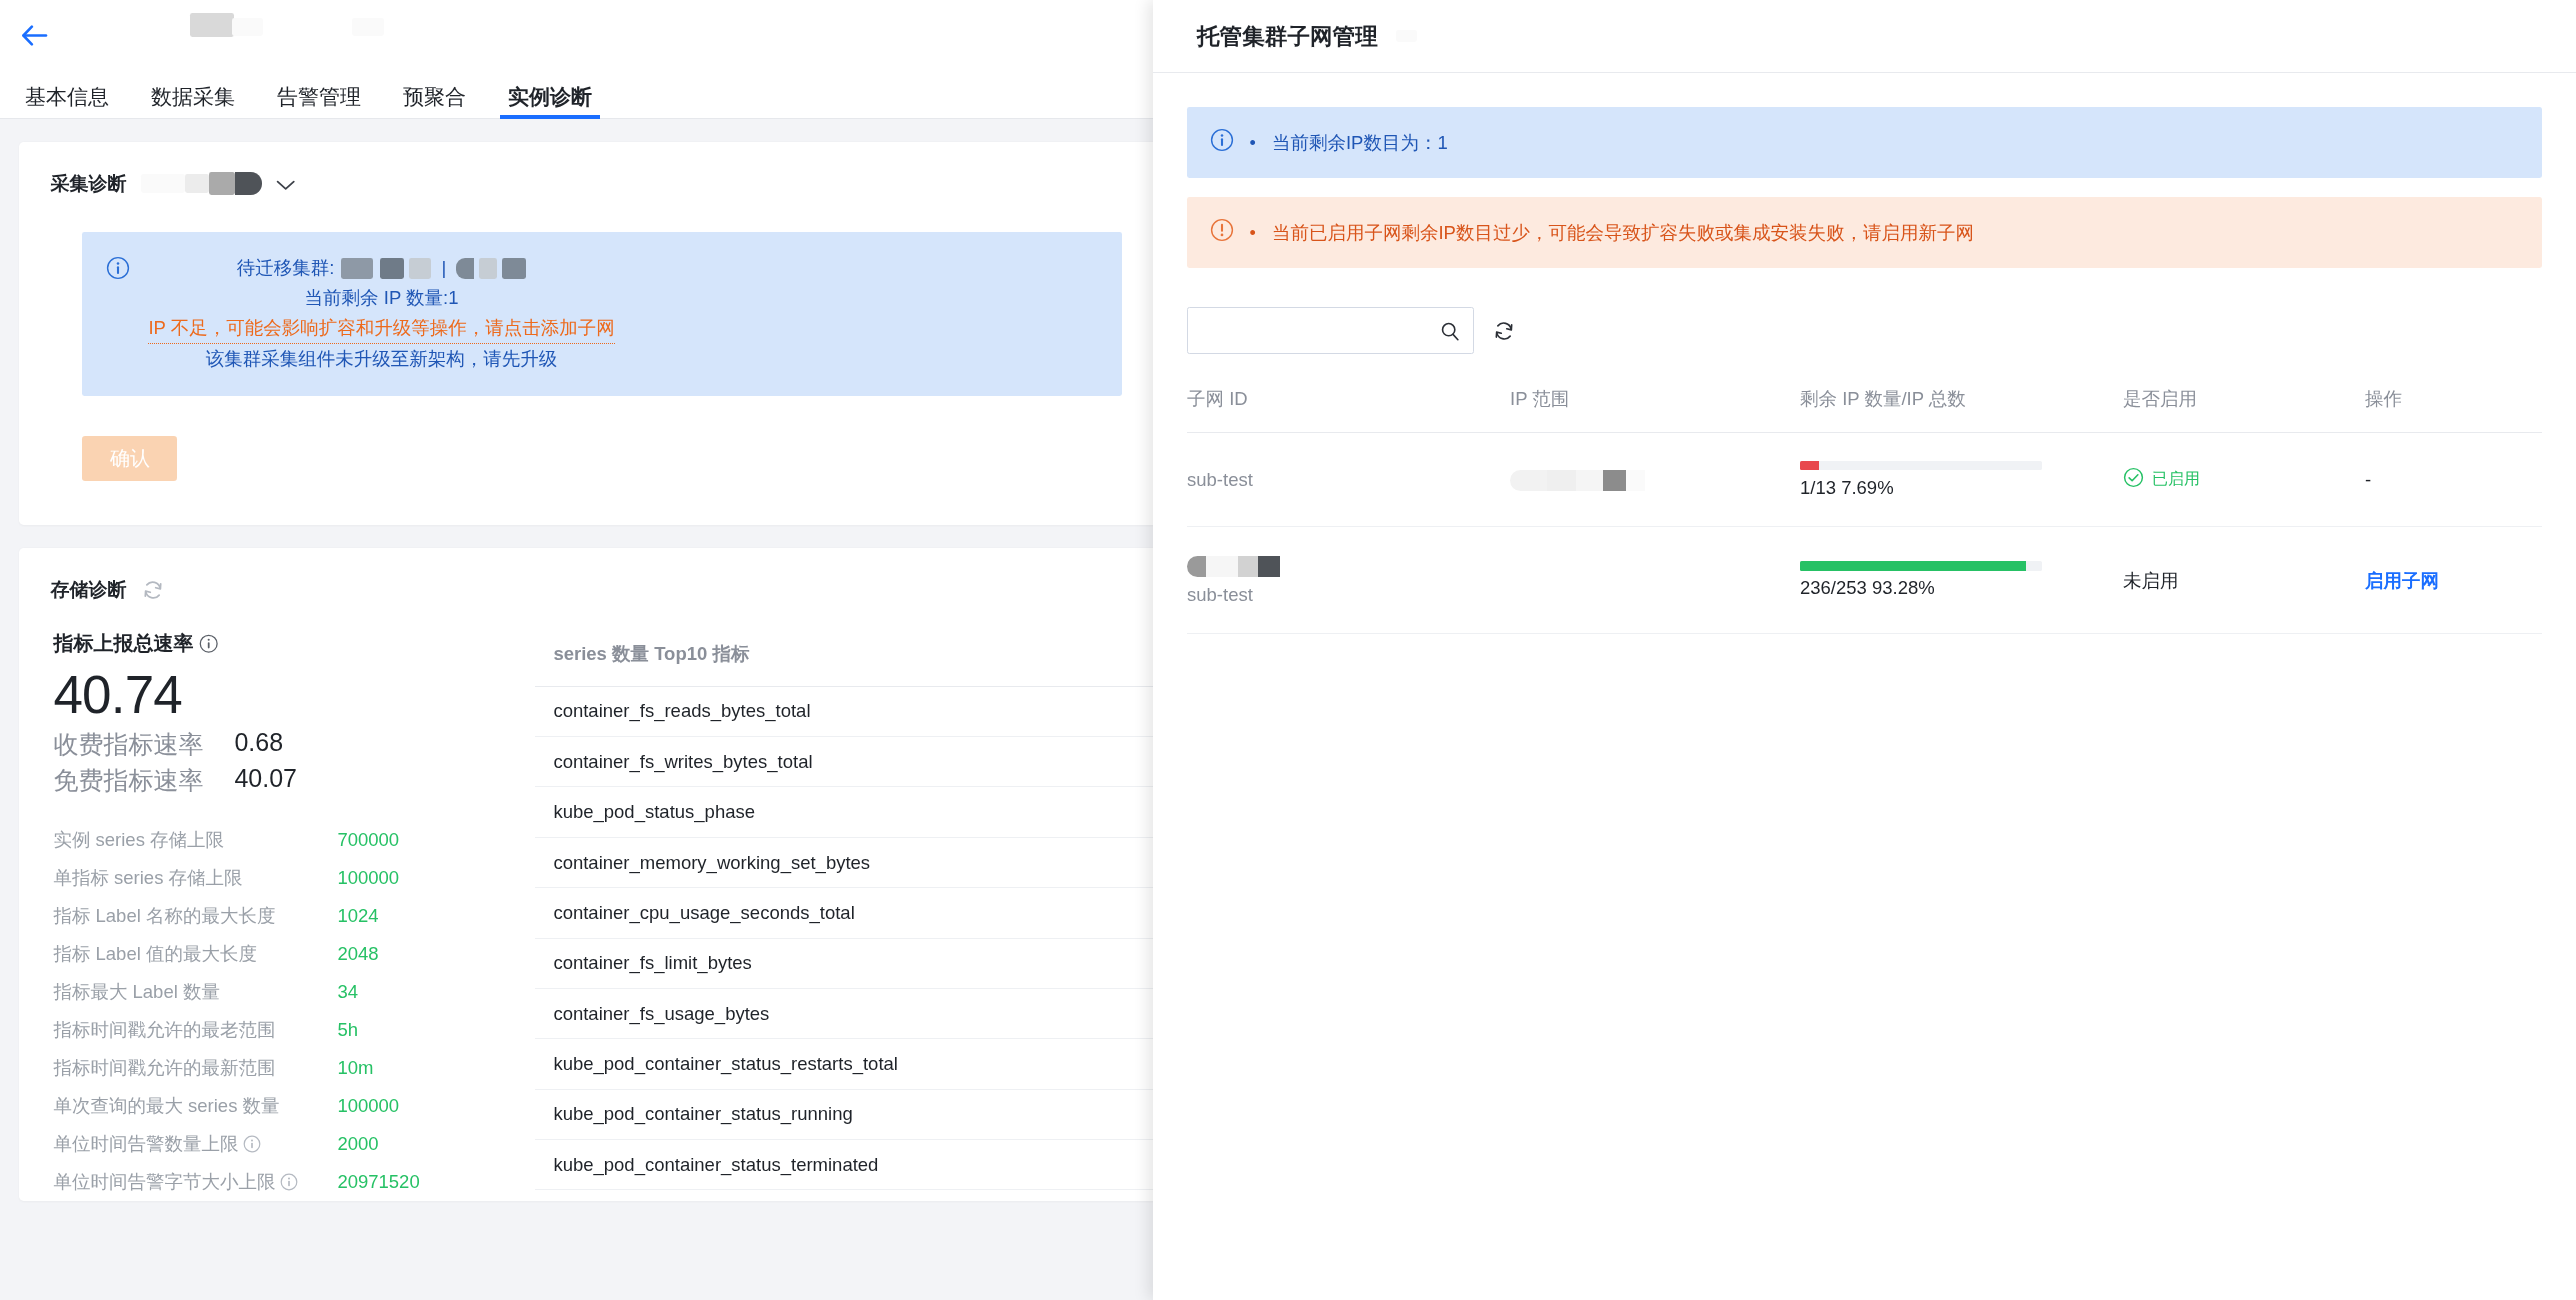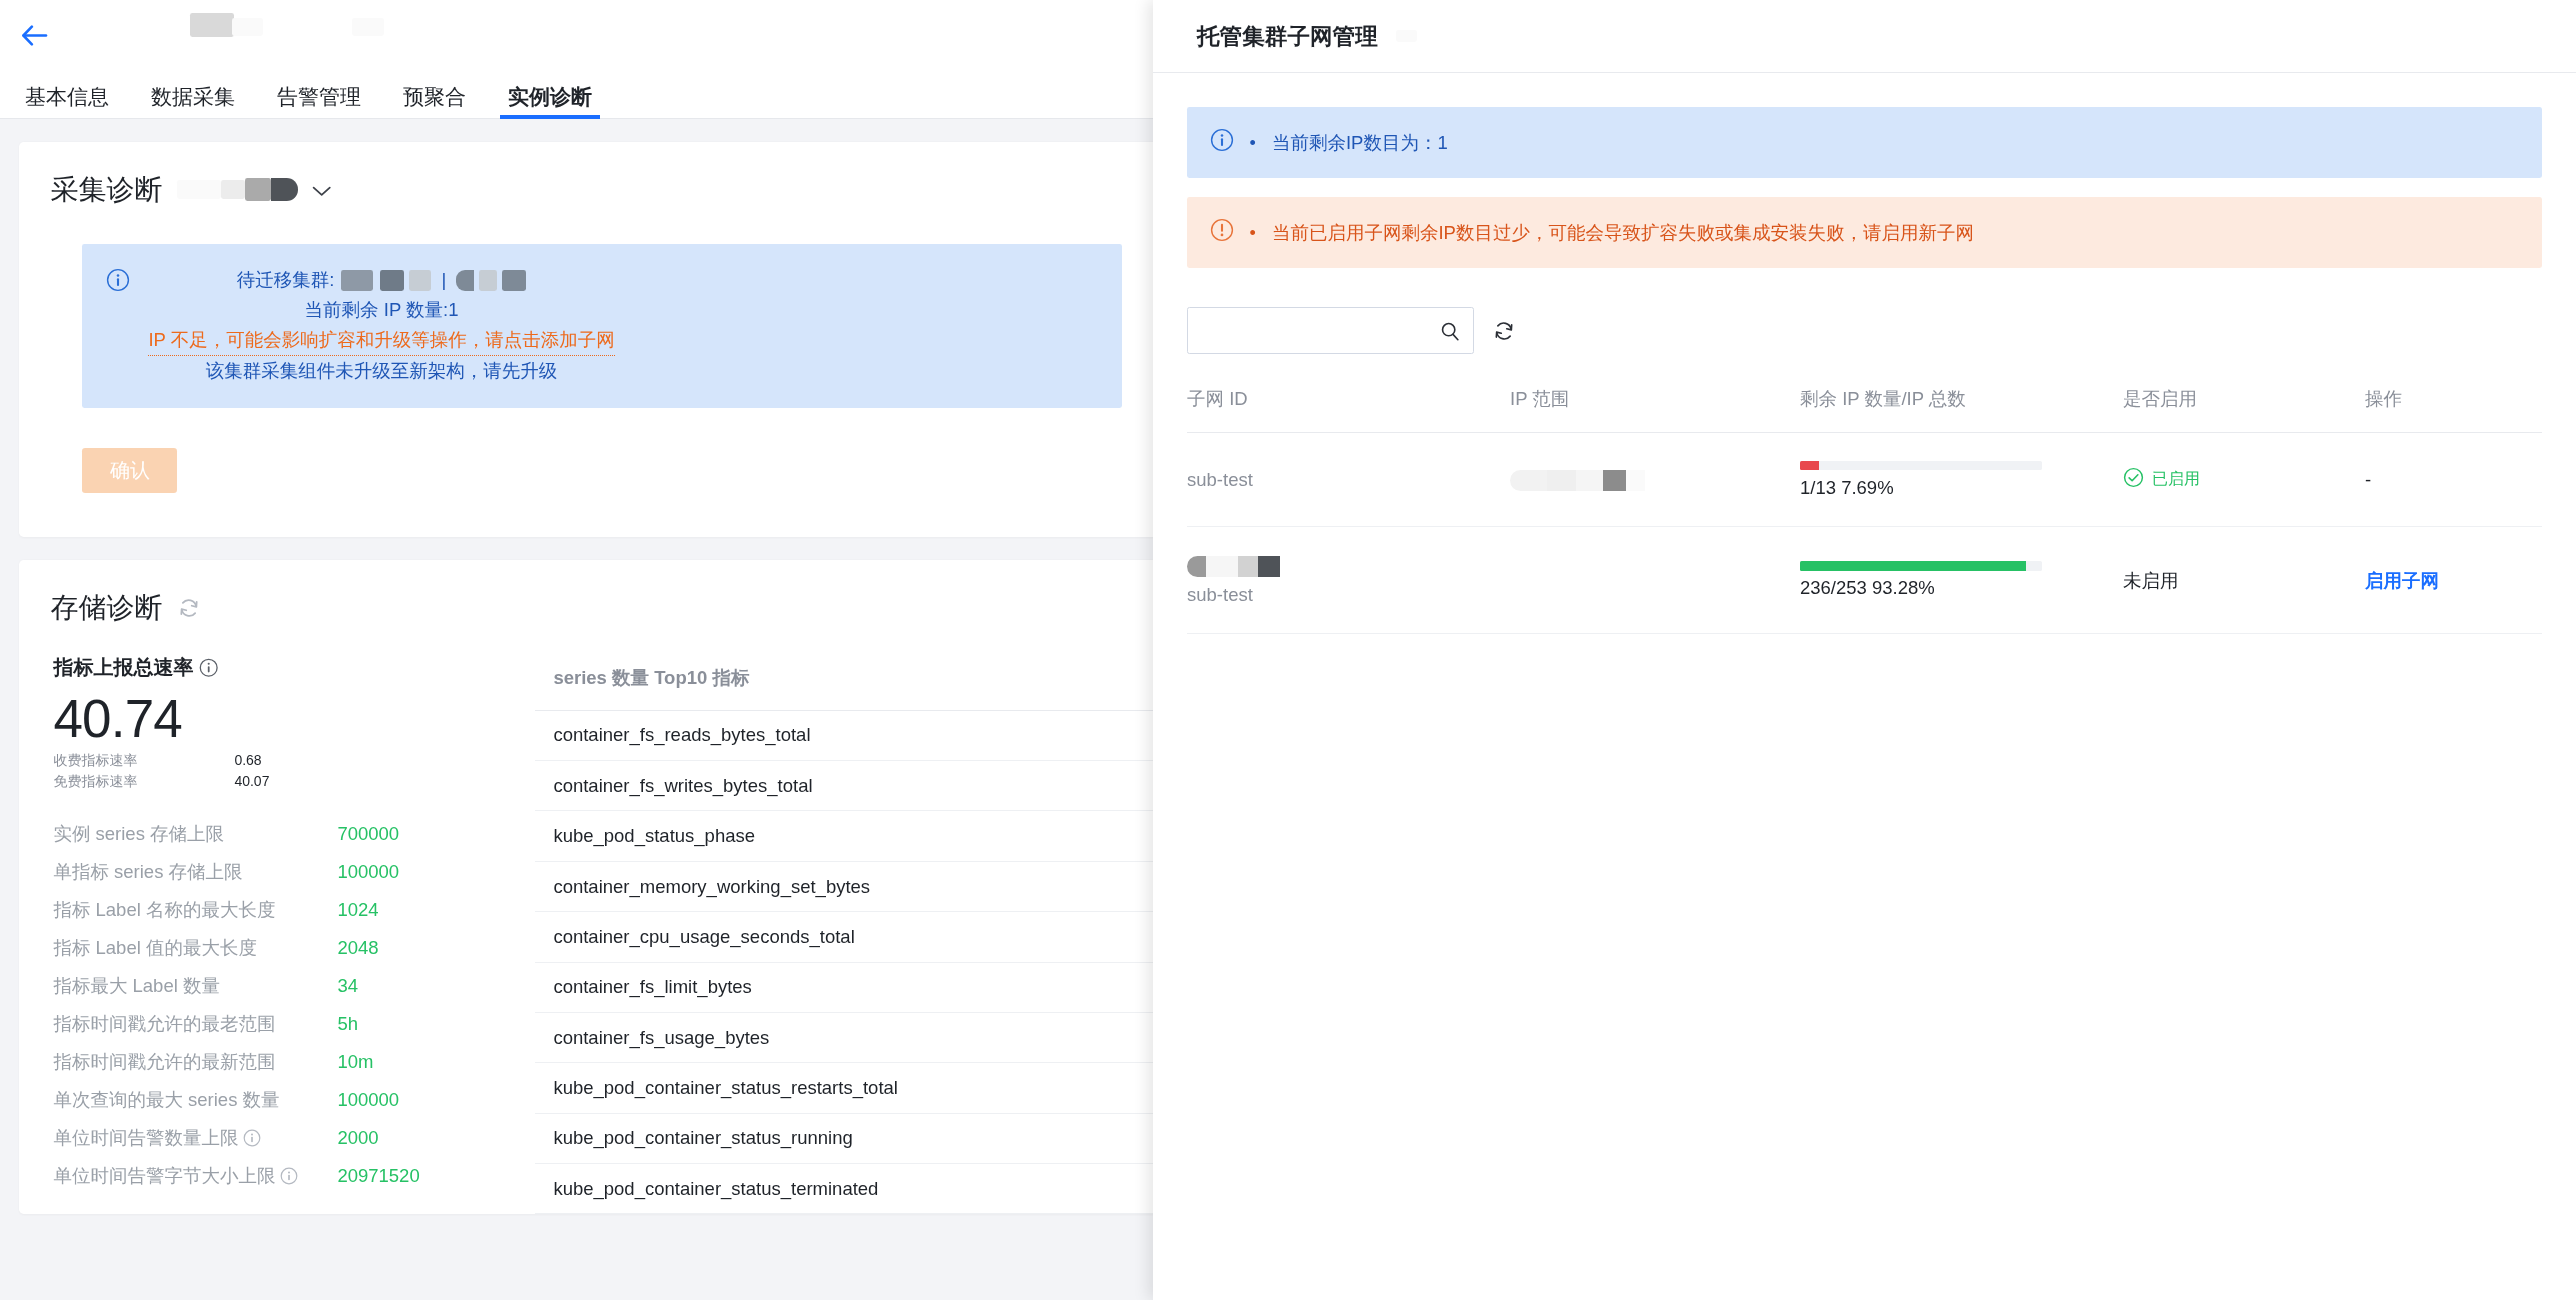--- a/index.html
+++ b/index.html
@@ -71,21 +71,21 @@
     margin: 22.6px 0 0 19.4px;
     width: 1142px;
     box-shadow: 0 0.8px 2.4px rgba(0,0,0,0.04);
   }
   .card-title-row {
     display: flex; align-items: center;
     padding: 29px 0 0 31px;
     gap: 14.5px;
   }
   .card-title {
-    font-size: 28px; font-weight: normal; color: #1f2329;
+    font-size: 19px; font-weight: bold; color: #1f2329;
     white-space: nowrap;
   }
   .chevron-down { color: #3d4149; font-size: 21px; line-height: 1; }
   .refresh-icon { display: inline-flex; cursor: pointer; }
 
   
   .alert-info {
     margin: 35px 0 0 63px;
     width: 1040px;
     background: #d5e5fb;
@@ -134,21 +134,21 @@
   }
   .info-circle {
     display: inline-flex; align-items: center; justify-content: center;
     width: 21px; height: 21px; flex: 0 0 auto;
   }
   .big-num {
     font-size: 53px; color: #1f2329; line-height: 1.12;
     margin-top: 8px; letter-spacing: -0.8px;
   }
   .rate-row {
-    display: flex; font-size: 14px; color: #8a8f99;
+    display: flex; font-size: 25px; color: #8a8f99;
     margin-top: 3.2px;
   }
   .rate-row .rv { color: #1f2329; margin-left: 21px; }
   .rate-row .rl { width: 160px; }
 
   .limits { margin-top: 24px; }
   .limit-row {
     display: flex; align-items: center;
     height: 38px;
     font-size: 18.5px;

